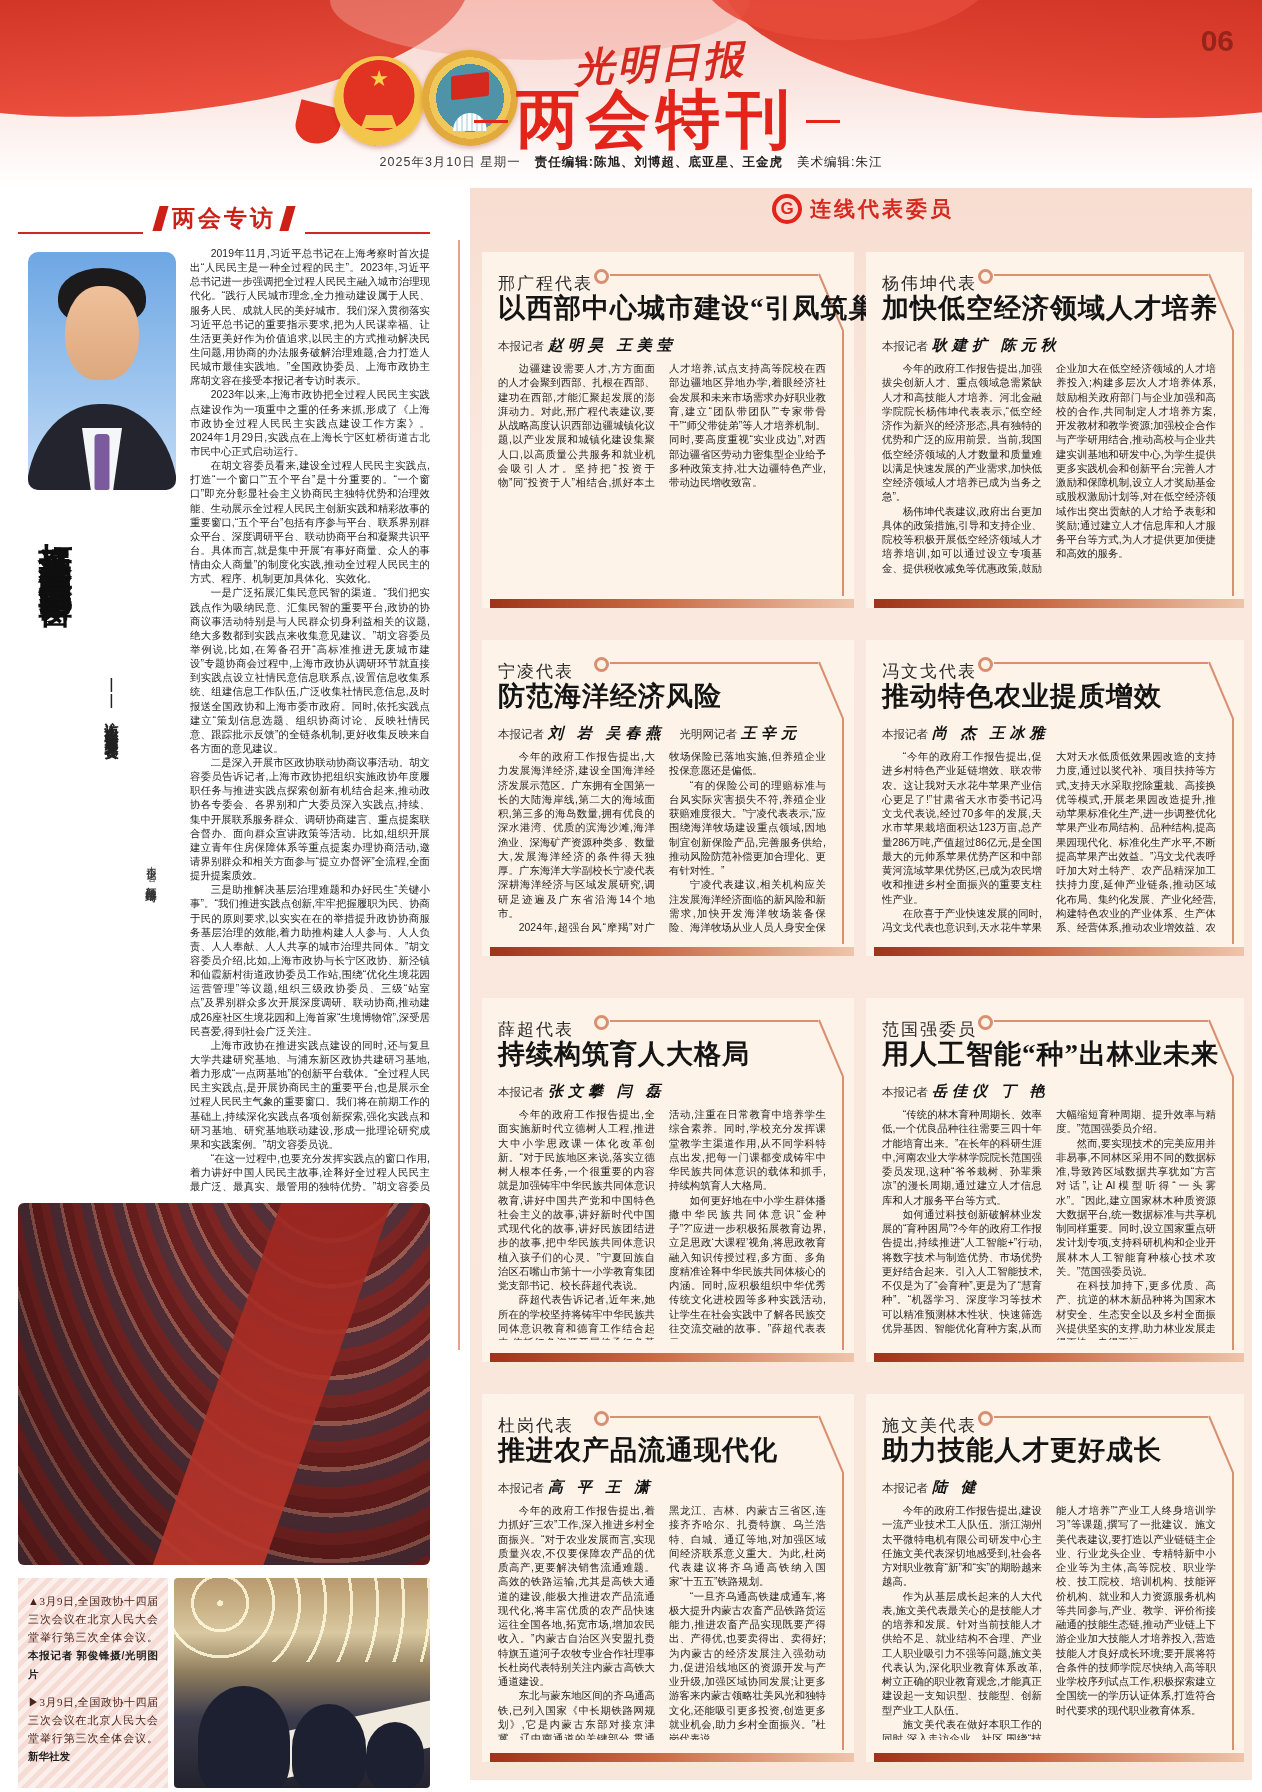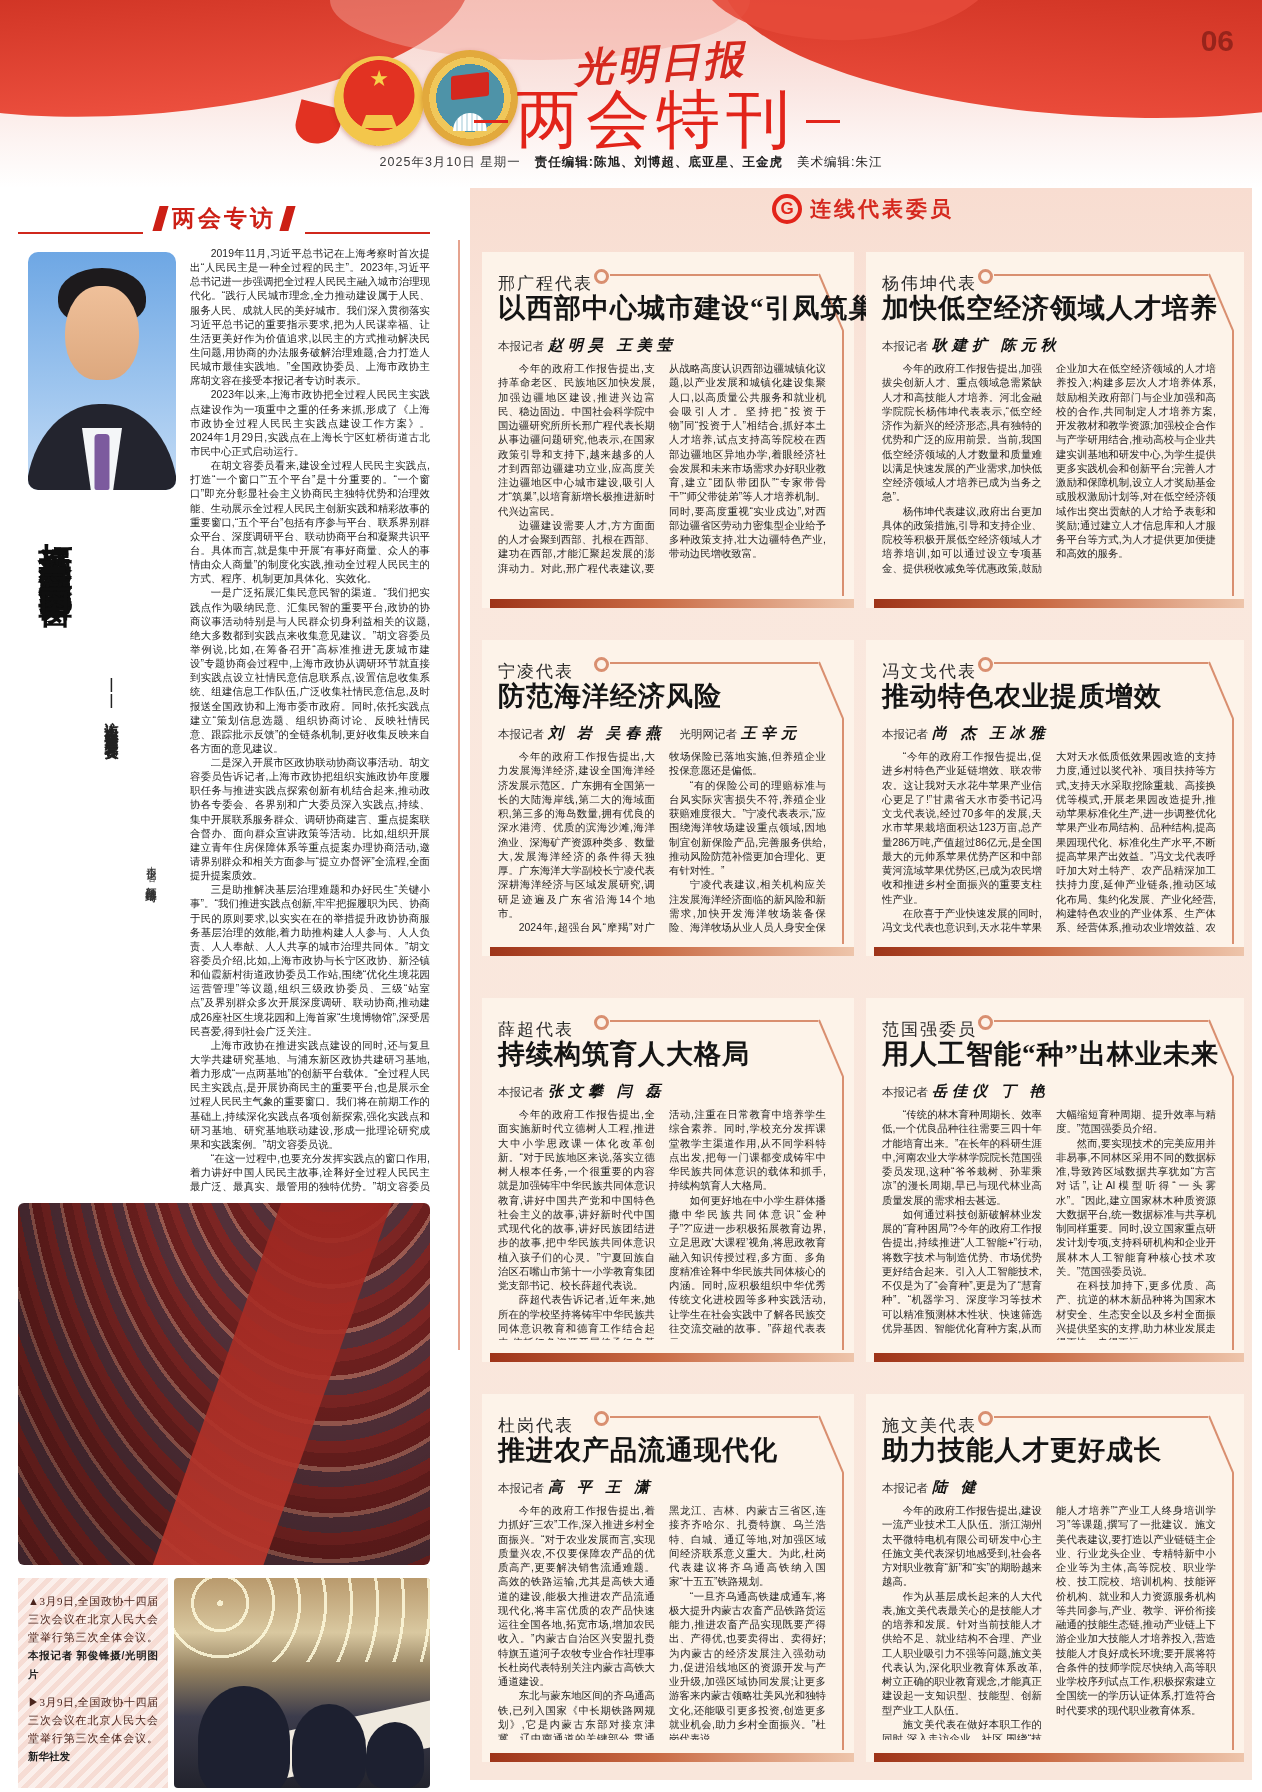--- a/index.html
+++ b/index.html
@@ -33,21 +33,21 @@
     background:radial-gradient(circle at 50% 50%,#4e93a8 0 50%,#f0c75a 50% 60%,#e2a93c 60% 78%,#cf9832 78% 100%);
     box-shadow:0 2px 5px rgba(140,30,15,.3);}
   .emb-cppcc::before{content:"";position:absolute;left:29px;top:24px;width:38px;height:24px;
     background:#d5281e;transform:skewY(-7deg);border-radius:2px;}
   .emb-cppcc::after{content:"";position:absolute;left:31px;bottom:15px;width:34px;height:18px;
     border-radius:50% 50% 0 0/100% 100% 0 0;
     background:repeating-linear-gradient(90deg,#ffffff 0 3px,#cfe3ea 3px 5px);}
   .masthead{position:absolute;left:574px;top:36px;z-index:5;font-family:"Liberation Serif",serif;
     font-style:italic;font-weight:bold;font-size:40px;color:#d5281e;letter-spacing:3px;
     transform:rotate(-3deg);}
-  .edition{position:absolute;left:516px;top:76px;z-index:5;font-size:64px;font-weight:400;
+  .edition{position:absolute;left:516px;top:76px;z-index:5;font-size:64px;font-weight:700;
     color:#e2241a;letter-spacing:6px;font-family:"Liberation Sans",sans-serif;}
   .edition-line{position:absolute;top:120px;height:3px;width:34px;background:#e2241a;z-index:5;}
   .el-l{left:474px;} .el-r{left:806px;}
   .dateline{position:absolute;left:0;right:0;top:154px;z-index:5;text-align:center;
     font-size:12.5px;color:#3a3a3a;letter-spacing:1px;}
   .dateline span{margin:9px 14px;}
   .dateline b{font-weight:bold;color:#222;margin-top:31px;}
 
   
   .zt-row{position:absolute;left:18px;top:203px;width:412px;display:flex;align-items:flex-end;z-index:3;}
@@ -232,21 +232,20 @@
   </div>
 
   <section class="card c1">
     <div class="speaker">邢广程代表</div>
     <div class="decor-line"></div>
     <div class="decor-diag"></div>
     <div class="decor-right"></div>
     <h2 class="title">以西部中心城市建设“引凤筑巢”</h2>
     <div class="byline"><span class="bl">本报记者</span><b class="bn">赵明昊 王美莹</b></div>
     <div class="cbody">
-      <p>今年的政府工作报告提出,支持革命老区、民族地区加快发展,加强边疆地区建设,推进兴边富民、稳边固边。中国社会科学院中国边疆研究所所长邢广程代表长期从事边疆问题研究,他表示,在国家政策引导和支持下,越来越多的人才到西部边疆建功立业,应高度关注边疆地区中心城市建设,吸引人才“筑巢”,以培育新增长极推进新时代兴边富民。</p>
         <p>边疆建设需要人才,方方面面的人才会聚到西部、扎根在西部、建功在西部,才能汇聚起发展的澎湃动力。对此,邢广程代表建议,要从战略高度认识西部边疆城镇化议题,以产业发展和城镇化建设集聚人口,以高质量公共服务和就业机会吸引人才。坚持把“投资于物”同“投资于人”相结合,抓好本土人才培养,试点支持高等院校在西部边疆地区异地办学,着眼经济社会发展和未来市场需求办好职业教育,建立“团队带团队”“专家带骨干”“师父带徒弟”等人才培养机制。同时,要高度重视“实业戍边”,对西部边疆省区劳动力密集型企业给予多种政策支持,壮大边疆特色产业,带动边民增收致富。</p>
     </div>
     <div class="bar"></div>
   </section>
 
   <section class="card c2">
     <div class="speaker">宁凌代表</div>
     <div class="decor-line"></div>
     <div class="decor-diag"></div>
     <div class="decor-right"></div>
@@ -320,21 +319,21 @@
   </section>
 
   <section class="card c7">
     <div class="speaker">范国强委员</div>
     <div class="decor-line"></div>
     <div class="decor-diag"></div>
     <div class="decor-right"></div>
     <h2 class="title">用人工智能“种”出林业未来</h2>
     <div class="byline"><span class="bl">本报记者</span><b class="bn">岳佳仪 丁 艳</b></div>
     <div class="cbody">
-      <p>“传统的林木育种周期长、效率低,一个优良品种往往需要三四十年才能培育出来。”在长年的科研生涯中,河南农业大学林学院院长范国强委员发现,这种“爷爷栽树、孙辈乘凉”的漫长周期,早已与现代林业高质量发展的需求相去甚远。</p>
+      <p>“传统的林木育种周期长、效率低,一个优良品种往往需要三四十年才能培育出来。”在长年的科研生涯中,河南农业大学林学院院长范国强委员发现,这种“爷爷栽树、孙辈乘凉”的漫长周期,通过建立人才信息库和人才服务平台等方式。</p>
         <p>如何通过科技创新破解林业发展的“育种困局”?今年的政府工作报告提出,持续推进“人工智能+”行动,将数字技术与制造优势、市场优势更好结合起来。引入人工智能技术,不仅是为了“会育种”,更是为了“慧育种”。“机器学习、深度学习等技术可以精准预测林木性状、快速筛选优异基因、智能优化育种方案,从而大幅缩短育种周期、提升效率与精度。”范国强委员介绍。</p>
         <p>然而,要实现技术的完美应用并非易事,不同林区采用不同的数据标准,导致跨区域数据共享犹如“方言对话”,让AI模型听得“一头雾水”。“因此,建立国家林木种质资源大数据平台,统一数据标准与共享机制同样重要。同时,设立国家重点研发计划专项,支持科研机构和企业开展林木人工智能育种核心技术攻关。”范国强委员说。</p>
         <p>在科技加持下,更多优质、高产、抗逆的林木新品种将为国家木材安全、生态安全以及乡村全面振兴提供坚实的支撑,助力林业发展走得更快、走得更远。</p>
     </div>
     <div class="bar"></div>
   </section>
 
   <section class="card c8">
     <div class="speaker">施文美代表</div>
     <div class="decor-line"></div>

